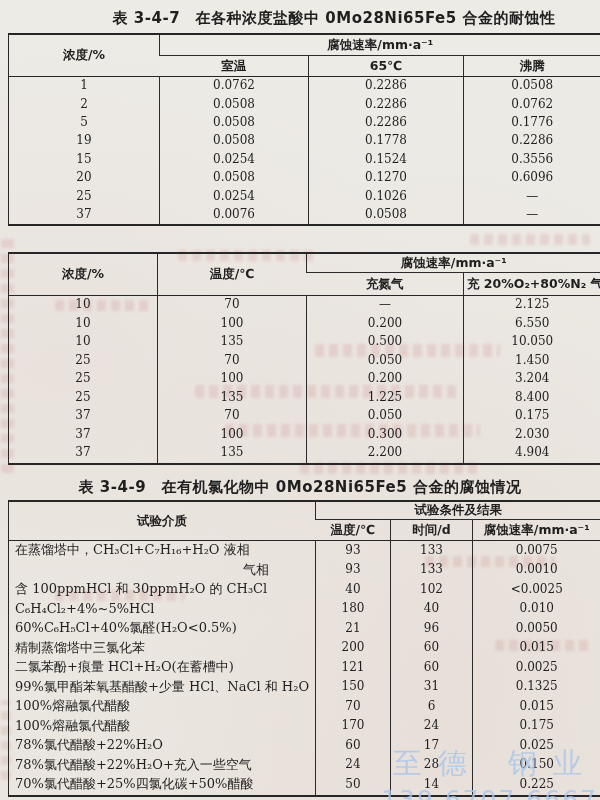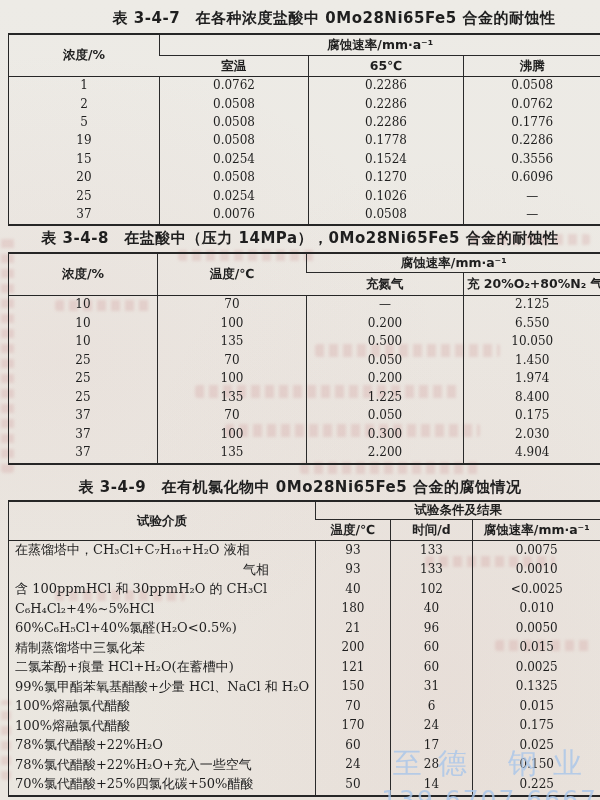--- a/index.html
+++ b/index.html
@@ -175,21 +175,20 @@
         </tr>
         <tr>
           <td>37</td>
           <td>0.0076</td>
           <td>0.0508</td>
           <td>—</td>
         </tr>
       </tbody>
     </table>
 
-  <div class="tbl-title title-2">表 3-4-8　在盐酸中（压力 14MPa），0Mo28Ni65Fe5 合金的耐蚀性</div>
   <table class="data tbl-1">
       <colgroup>
         <col style="width: 149px;">
         <col style="width: 149px;">
         <col style="width: 157px;">
         <col style="width: 137px;">
       </colgroup>
       <thead>
         <tr>
           <th rowspan="2">浓度/%</th>
@@ -223,21 +222,21 @@
         <tr>
           <td>25</td>
           <td>70</td>
           <td>0.050</td>
           <td>1.450</td>
         </tr>
         <tr>
           <td>25</td>
           <td>100</td>
           <td>0.200</td>
-          <td>1.974</td>
+          <td>3.204</td>
         </tr>
         <tr>
           <td>25</td>
           <td>135</td>
           <td>1.225</td>
           <td>8.400</td>
         </tr>
         <tr>
           <td>37</td>
           <td>70</td>

